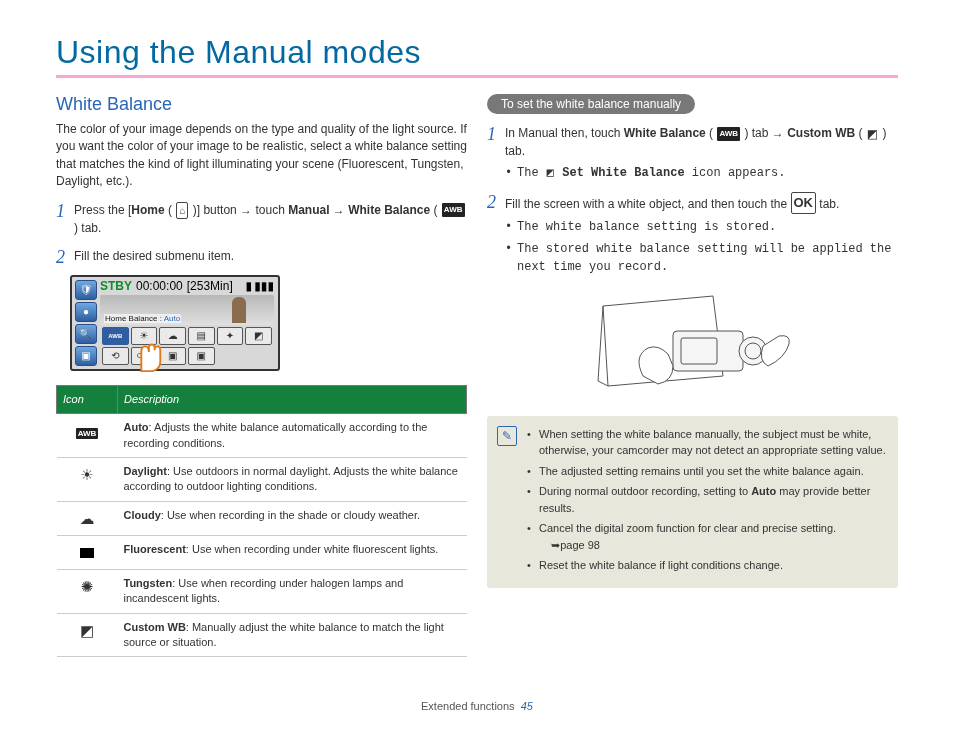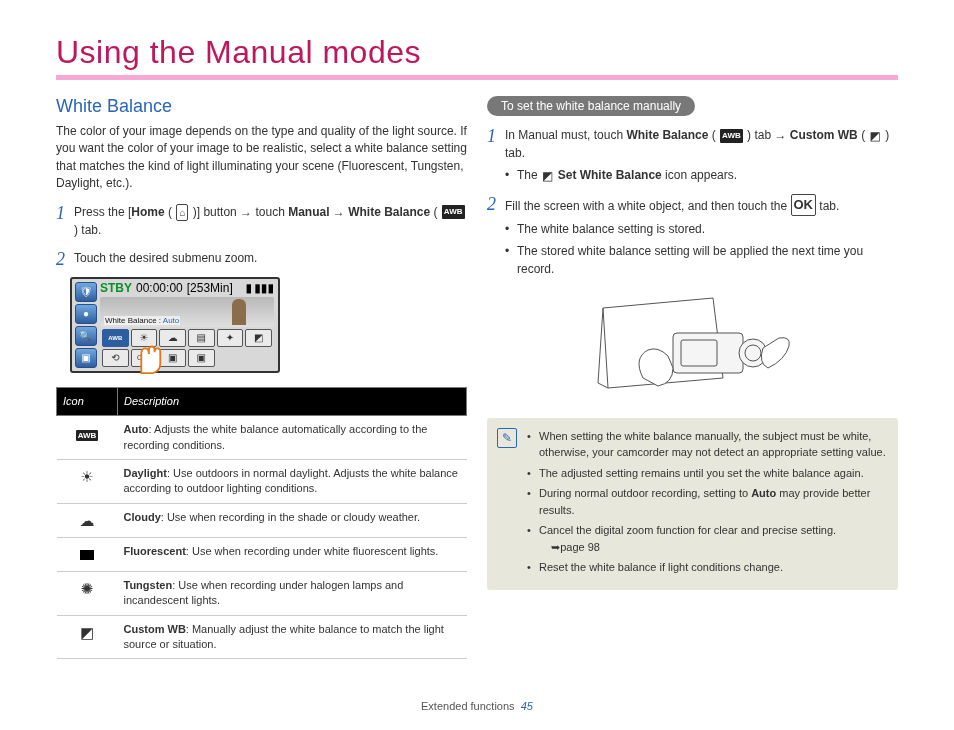--- a/index.html
+++ b/index.html
@@ -14,22 +14,22 @@
     width: 954px;
     height: 730px;
     position: relative;
     box-sizing: border-box;
     padding: 34px 56px 20px 56px;
   }
   .page-title {
     font-size: 32px;
     font-weight: 300;
     letter-spacing: 0.5px;
-    color: #be185d;
-    border-bottom: 5px solid #f9a8d4;
+    color: #0369a1;
+    border-bottom: 3px solid #f9a8d4;
     padding-bottom: 4px;
     margin: 0 0 12px 0;
     font-family: "Helvetica Neue", Arial, sans-serif;
   }
   .columns {
     display: flex;
     gap: 20px;
   }
   .col { flex: 1; min-width: 0; }
   .section-title {
@@ -68,20 +68,21 @@
   ul.sub {
     list-style: none;
     padding: 0;
     margin: 4px 0 0 0;
   }
   ul.sub > li {
     position: relative;
     padding-left: 12px;
     margin-bottom: 4px;
     line-height: 1.5;
+    font-family: Liberation Mono, monospace;
   }
   ul.sub > li::before {
     content: "•";
     position: absolute;
     left: 0;
     top: 0;
   }
   .pill {
     display: inline-block;
     background: #787878;
@@ -173,21 +174,21 @@
     margin-top:0;
   }
   table.icon-table th, table.icon-table td {
     text-align:left;
     padding: 6px 6px;
     font-size:11px;
     vertical-align:top;
     line-height:1.4;
   }
   table.icon-table thead th{
-    background:#000000; color:#fff; font-style:italic; font-weight:normal;
+    background:#15803d; color:#fff; font-style:italic; font-weight:normal;
     border:1px solid #787878;
   }
   table.icon-table thead th:first-child{width:48px;}
   table.icon-table tbody td{ border-bottom:1px solid #ccc; }
   table.icon-table tbody td:first-child{ text-align:center; font-size:15px;}
   .row-icon{display:inline-block;}
 
   
   .illus {
     width: 240px; height:120px; margin: 6px auto 10px auto;
@@ -230,21 +231,21 @@
 <div class="columns">
 
   <div class="col">
     <div class="section-title">White Balance</div>
     <p class="intro">The color of your image depends on the type and quality of the light source. If you want the color of your image to be realistic, select a white balance setting that matches the kind of light illuminating your scene (Fluorescent, Tungsten, Daylight, etc.).</p>
 
     <ol class="steps">
       <li>
         <span>Press the [</span><span class="bold">Home</span><span> ( </span><span class="inline-icon key-home">⌂</span><span> )] button → touch </span><span class="bold">Manual</span><span> → </span><span class="bold">White Balance</span><span> ( </span><span class="inline-icon awb-box">AWB</span><span> ) tab.</span>
       </li>
-      <li>Touch the desired submenu zoom.</li>
+      <li>Fill the desired submenu item.</li>
     </ol>
 
     <div class="screenshot">
       <div class="lcd">
         <div class="lcd-row">
           <div class="lcd-sidebar">
             <div class="lcd-btn">🛡</div>
             <div class="lcd-btn">●</div>
             <div class="lcd-btn">🔍</div>
             <div class="lcd-btn">▣</div>
@@ -253,21 +254,21 @@
             <div class="lcd-status">
               <span class="stby">STBY</span>
               <span>00:00:00</span>
               <span>[253Min]</span>
               <span class="rt">
                 <span>▮</span>
                 <span>▮▮▮</span>
               </span>
             </div>
             <div class="lcd-preview">
-              <div class="wb-label"><span>White Balance : </span><span class="v">Auto</span></div>
+              <div class="wb-label"><span>Home Balance : </span><span class="v">Auto</span></div>
             </div>
             <div class="lcd-options">
               <div class="lcd-opt sel">
                     <span style="font-size:6px;font-weight:bold;">AWB</span>
                   </div>
               <div class="lcd-opt">☀</div>
               <div class="lcd-opt">☁</div>
               <div class="lcd-opt">▤</div>
               <div class="lcd-opt">✦</div>
               <div class="lcd-opt">◩</div>
@@ -321,21 +322,21 @@
             </tr>
           </tbody>
     </table>
   </div>
 
   <div class="col">
     <div class="pill">To set the white balance manually</div>
 
     <ol class="steps">
       <li>
-        <span>In Manual must, touch </span><span class="bold">White Balance</span><span> ( </span><span class="inline-icon awb-box">AWB</span><span> ) tab → </span><span class="bold">Custom WB</span><span> ( </span><span class="inline-icon cwb-box">◩</span><span> ) tab.</span>
+        <span>In Manual then, touch </span><span class="bold">White Balance</span><span> ( </span><span class="inline-icon awb-box">AWB</span><span> ) tab → </span><span class="bold">Custom WB</span><span> ( </span><span class="inline-icon cwb-box">◩</span><span> ) tab.</span>
         <ul class="sub">
           <li><span>The </span><span class="inline-icon cwb-box">◩</span> <span class="bold">Set White Balance</span><span> icon appears.</span></li>
         </ul>
       </li>
       <li>
         <span>Fill the screen with a white object, and then touch the </span><span class="ok-box">OK</span><span> tab.</span>
         <ul class="sub">
           <li>The white balance setting is stored.</li>
           <li>The stored white balance setting will be applied the next time you record.</li>
         </ul>

